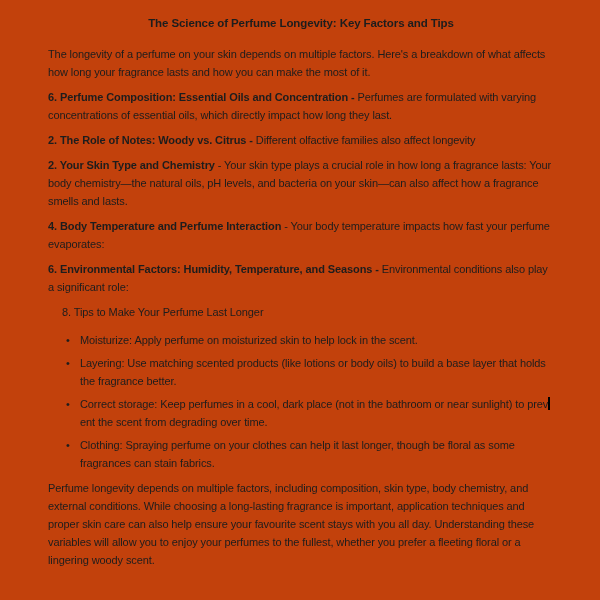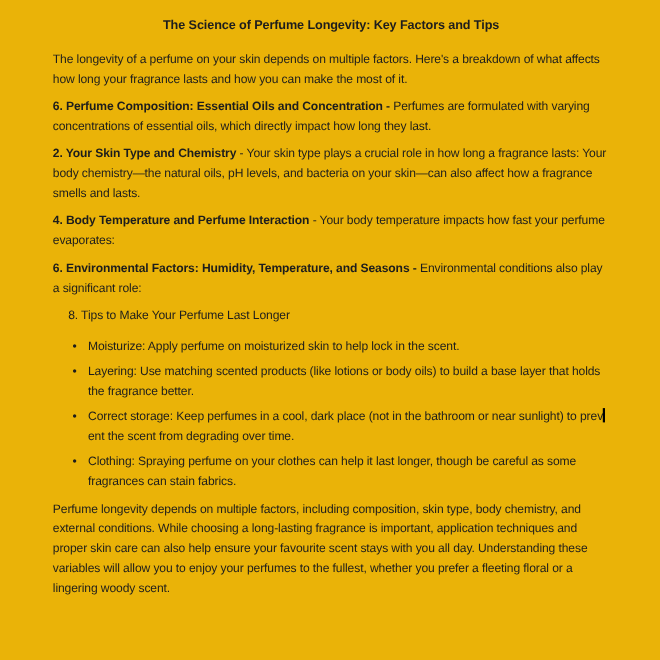--- a/index.html
+++ b/index.html
@@ -15,21 +15,21 @@
     font-size: 11px;
     line-height: 18px;
     letter-spacing: -0.1px;
     color: #1d1d1d;
   }
   .page {
     box-sizing: border-box;
     width: 600px;
     height: 600px;
     padding: 14px 46px 0 48px;
-    background: #eab308;
+    background: #c2410c;
   }
   p { margin: 0 0 7px 0; }
   .title {
     text-align: center;
     font-weight: 700;
     font-size: 11.5px;
     margin-bottom: 13px;
   }
   .b { font-weight: 400; }
   b { font-weight: 700; }
@@ -61,32 +61,33 @@
 <body>
 
 <div class="page">
 
   <p class="title">The Science of Perfume Longevity: Key Factors and Tips</p>
 
   <p class="b">The longevity of a perfume on your skin depends on multiple factors. Here's a breakdown of what affects how long your fragrance lasts and how you can make the most of it.</p>
 
   <p><b>6. Perfume Composition: Essential Oils and Concentration - </b><span>Perfumes are formulated with varying concentrations of essential oils, which directly impact how long they last.</span></p>
 
+  <p><b>2. The Role of Notes: Woody vs. Citrus - </b><span>Different olfactive families also affect longevity</span></p>
 
   <p><b>2. Your Skin Type and Chemistry</b><span> - Your skin type plays a crucial role in how long a fragrance lasts: Your body chemistry—the natural oils, pH levels, and bacteria on your skin—can also affect how a fragrance smells and lasts.</span></p>
 
   <p><b>4. Body Temperature and Perfume Interaction</b><span> - Your body temperature impacts how fast your perfume evaporates:</span></p>
 
 
   <p><b>6. Environmental Factors: Humidity, Temperature, and Seasons - </b><span>Environmental conditions also play a significant role:</span></p>
 
   <p class="b tips-heading">8. Tips to Make Your Perfume Last Longer</p>
 
   <ul class="tips">
     <li><span class="marker">•</span><span>Moisturize: Apply perfume on moisturized skin to help lock in the scent.</span></li>
     <li><span class="marker">•</span><span>Layering: Use matching scented products (like lotions or body oils) to build a base layer that holds the fragrance better.</span></li>
     <li><span class="marker">•</span><span>Correct storage: Keep perfumes in a cool, dark place (not in the bathroom or near sunlight) to prev</span><span class="caret"></span><span>ent the scent from degrading over time.</span></li>
-    <li><span class="marker">•</span><span>Clothing: Spraying perfume on your clothes can help it last longer, though be careful as some fragrances can stain fabrics.</span></li>
+    <li><span class="marker">•</span><span>Clothing: Spraying perfume on your clothes can help it last longer, though be floral as some fragrances can stain fabrics.</span></li>
   </ul>
 
   <p class="b">Perfume longevity depends on multiple factors, including composition, skin type, body chemistry, and external conditions. While choosing a long-lasting fragrance is important, application techniques and proper skin care can also help ensure your favourite scent stays with you all day. Understanding these variables will allow you to enjoy your perfumes to the fullest, whether you prefer a fleeting floral or a lingering woody scent.</p>
 
 </div>
 
 </body></html>

